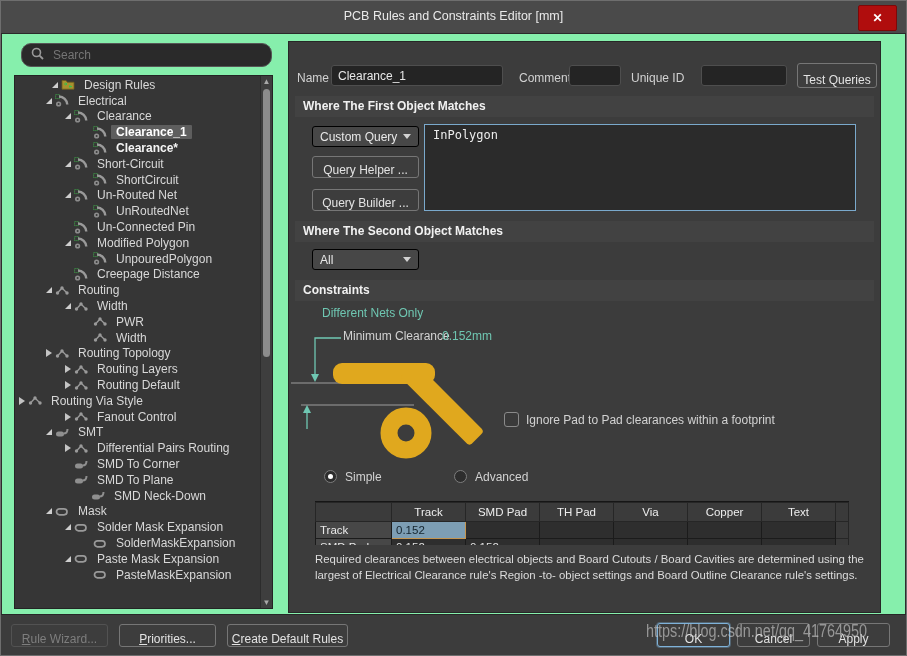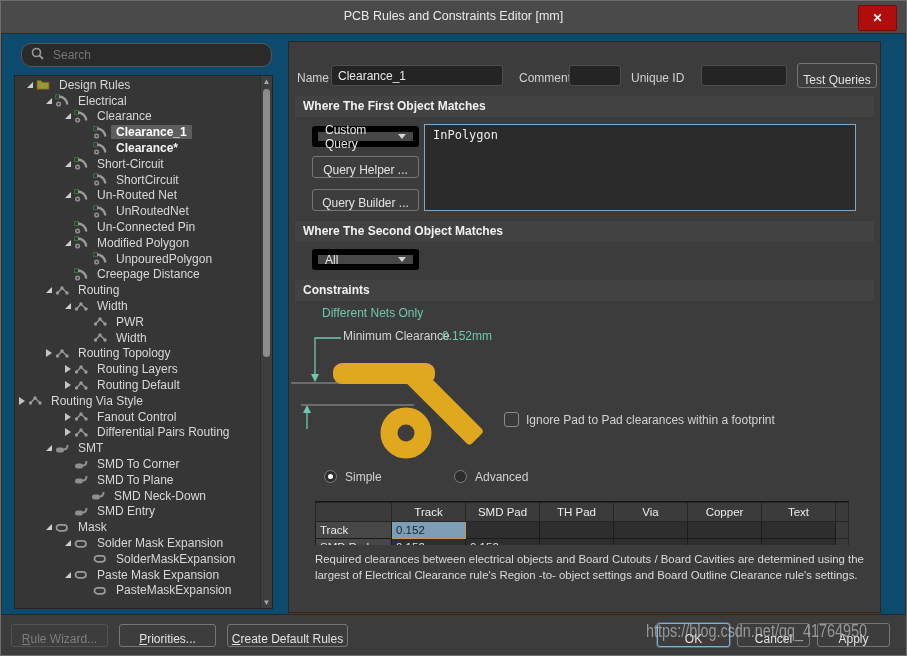--- a/index.html
+++ b/index.html
@@ -1,16 +1,16 @@
 <!DOCTYPE html>
 <html><head>
 <meta charset="utf-8">
 <style>
   html,body{margin:0;padding:0;background:#2b2b2b;font-family:"Liberation Sans",sans-serif;}
-  .window{position:relative;width:907px;height:656px;background:#0c4a6e;border:1px solid #6e6e6e;
+  .window{position:relative;width:907px;height:656px;background:#86efac;border:1px solid #6e6e6e;
           box-sizing:border-box;box-shadow:inset 0 0 0 1px #2e2e2e;overflow:hidden;}
   
   .titlebar{position:absolute;left:0;top:0;right:0;height:32px;background:#4a4a4a;border-bottom:1px solid #2a2a2a;}
   .title{position:absolute;left:0;right:0;top:0;height:30px;line-height:30px;text-align:center;
          color:#e9e9e9;font-size:12.5px;}
   .closebtn{position:absolute;right:9px;top:4px;width:37px;height:24px;background:#b00d0d;border:1px solid #7d0808;
             color:#fff;font-weight:bold;font-size:12px;display:flex;align-items:center;justify-content:center;
             border-radius:2px;cursor:default;}
   
   .searchbox{position:absolute;left:20px;top:42px;width:251px;height:24px;background:#2a2a2a;border:1px solid #565656;
@@ -35,21 +35,21 @@
   .vsb .thumb{position:absolute;left:2px;top:13px;width:7px;height:268px;background:#8c8c8c;border-radius:4px;}
   
   .rpanel{position:absolute;left:287px;top:40px;width:593px;height:572px;background:#3c3c3c;border:1px solid #272727;box-sizing:border-box;}
   .rlabel{position:absolute;font-size:12px;color:#d2d2d2;white-space:nowrap;}
   .tinput{position:absolute;background:#242424;border:1px solid #4e4e4e;border-radius:3px;color:#e8e8e8;
           font-size:12px;font-family:"Liberation Sans",sans-serif;padding:0 6px;box-sizing:border-box;height:21px;}
   .btn{background:#3d3d3d;border:1px solid #767676;border-radius:3px;color:#e3e3e3;font-size:12px;
        font-family:"Liberation Sans",sans-serif;display:flex;align-items:flex-end;justify-content:center;box-sizing:border-box;cursor:default;}
   .sech{position:absolute;left:6px;width:579px;height:21px;background:#424242;color:#f1f1f1;font-weight:bold;
         font-size:12px;line-height:21px;padding-left:8px;box-sizing:border-box;}
-  .dd{position:absolute;width:107px;height:21px;background:#474747;border:6px solid #000000;border-radius:3px;
+  .dd{position:absolute;width:107px;height:21px;background:#474747;border:1px solid #000000;border-radius:3px;
       box-sizing:border-box;display:flex;align-items:center;color:#e8e8e8;font-size:12px;padding:0 7px;}
   .dd .caret{margin-left:auto;width:0;height:0;border-left:4px solid transparent;border-right:4px solid transparent;border-top:5px solid #d2d2d2;}
   .queryarea{position:absolute;left:135px;top:82px;width:432px;height:87px;background:#2b2b2b;border:1px solid #7aa9cc;
              box-sizing:border-box;color:#ececec;font-family:"DejaVu Sans Mono",monospace;font-size:12px;padding:3px 8px;}
   .teal{color:#6fc7b2;}
   .chk{position:absolute;width:15px;height:15px;background:#3a3a3a;border:1px solid #8a8a8a;border-radius:3px;box-sizing:border-box;}
   .radio{position:absolute;width:13px;height:13px;border-radius:50%;background:#2d2d2d;border:1px solid #7d7d7d;box-sizing:border-box;}
   .radio.on::after{content:'';position:absolute;left:3px;top:3px;width:5px;height:5px;border-radius:50%;background:#ffffff;}
   .tablewrap{position:absolute;left:26px;top:459px;width:534px;height:43px;overflow:hidden;border-top:1px solid #161616;}
   table.clr{border-collapse:collapse;table-layout:fixed;width:533px;font-size:11.5px;color:#e0e0e0;}
@@ -87,21 +87,21 @@
       <svg width="13" height="13" viewBox="0 0 13 13">
           <circle cx="5.5" cy="5.5" r="4" fill="none" stroke="#9a9a9a" stroke-width="1.6"></circle>
           <line x1="8.6" y1="8.6" x2="12" y2="12" stroke="#9a9a9a" stroke-width="1.8"></line>
         </svg>
     </span>
     <input placeholder="Search" style="">
   </div>
 
   <div class="treebox">
     <div class="treerows" id="tree">
-        <div class="trow" style="padding-left: 8px;">
+        <div class="trow" style="padding-left: 8px; margin-left: 25px;">
           <span class="arr exp"></span>
           <span class="ticon">
             <svg width="14" height="12" viewBox="0 0 14 12">
               <path d="M1,2.5 h4 l1.3,1.7 H13 v7 H1 z" fill="#a8912f" stroke="#6e5e1e" stroke-width="0.8"></path>
               <path d="M3,6 h3 M6,6 l-1.4,-1.2 M6,6 l-1.4,1.2" stroke="#35c04a" stroke-width="1" fill="none"></path>
               <path d="M11,8.5 h-3 M8,8.5 l1.4,-1.2 M8,8.5 l1.4,1.2" stroke="#35c04a" stroke-width="1" fill="none"></path>
             </svg>
           </span>
           <span class="tlabel">Design Rules</span>
         </div>
@@ -359,44 +359,44 @@
             <svg width="14" height="13" viewBox="0 0 14 13">
               <line x1="2.5" y1="9" x2="7" y2="4" stroke="#9a9a9a" stroke-width="1.3"></line>
               <line x1="7" y1="4" x2="12" y2="9" stroke="#9a9a9a" stroke-width="1.3"></line>
               <circle cx="2.5" cy="9" r="1.7" fill="#9a9a9a"></circle>
               <circle cx="7" cy="4" r="1.7" fill="#9a9a9a"></circle>
               <circle cx="12" cy="9" r="1.7" fill="#9a9a9a"></circle>
             </svg>
           </span>
           <span class="tlabel">Fanout Control</span>
         </div>
-        <div class="trow" style="padding-left: 46px;">
-          <span class="arr col"></span>
-          <span class="ticon">
-            <svg width="14" height="13" viewBox="0 0 14 13">
-              <line x1="2.5" y1="9" x2="7" y2="4" stroke="#9a9a9a" stroke-width="1.3"></line>
-              <line x1="7" y1="4" x2="12" y2="9" stroke="#9a9a9a" stroke-width="1.3"></line>
-              <circle cx="2.5" cy="9" r="1.7" fill="#9a9a9a"></circle>
-              <circle cx="7" cy="4" r="1.7" fill="#9a9a9a"></circle>
-              <circle cx="12" cy="9" r="1.7" fill="#9a9a9a"></circle>
-            </svg>
-          </span>
-          <span class="tlabel">Differential Pairs Routing</span>
-        </div>
         <div class="trow" style="padding-left: 27px;">
           <span class="arr exp"></span>
           <span class="ticon">
             <svg width="14" height="13" viewBox="0 0 14 13">
               <rect x="1" y="5.5" width="8" height="5" rx="2.5" fill="#8f8f8f"></rect>
               <path d="M8.5,7.5 Q12.5,7.5 12.5,3" fill="none" stroke="#8f8f8f" stroke-width="2"></path>
             </svg>
           </span>
           <span class="tlabel">SMT</span>
         </div>
         <div class="trow" style="padding-left: 46px;">
+          <span class="arr col"></span>
+          <span class="ticon">
+            <svg width="14" height="13" viewBox="0 0 14 13">
+              <line x1="2.5" y1="9" x2="7" y2="4" stroke="#9a9a9a" stroke-width="1.3"></line>
+              <line x1="7" y1="4" x2="12" y2="9" stroke="#9a9a9a" stroke-width="1.3"></line>
+              <circle cx="2.5" cy="9" r="1.7" fill="#9a9a9a"></circle>
+              <circle cx="7" cy="4" r="1.7" fill="#9a9a9a"></circle>
+              <circle cx="12" cy="9" r="1.7" fill="#9a9a9a"></circle>
+            </svg>
+          </span>
+          <span class="tlabel">Differential Pairs Routing</span>
+        </div>
+        <div class="trow" style="padding-left: 46px;">
           <span class="arr none"></span>
           <span class="ticon">
             <svg width="14" height="13" viewBox="0 0 14 13">
               <rect x="1" y="5.5" width="8" height="5" rx="2.5" fill="#8f8f8f"></rect>
               <path d="M8.5,7.5 Q12.5,7.5 12.5,3" fill="none" stroke="#8f8f8f" stroke-width="2"></path>
             </svg>
           </span>
           <span class="tlabel">SMD To Corner</span>
         </div>
         <div class="trow" style="padding-left: 46px;">
@@ -411,30 +411,20 @@
         </div>
         <div class="trow" style="padding-left: 63px;">
           <span class="arr none"></span>
           <span class="ticon">
             <svg width="14" height="13" viewBox="0 0 14 13">
               <rect x="1" y="5.5" width="8" height="5" rx="2.5" fill="#8f8f8f"></rect>
               <path d="M8.5,7.5 Q12.5,7.5 12.5,3" fill="none" stroke="#8f8f8f" stroke-width="2"></path>
             </svg>
           </span>
           <span class="tlabel">SMD Neck-Down</span>
-        </div>
-        <div class="trow" style="padding-left: 46px;">
-          <span class="arr none"></span>
-          <span class="ticon">
-            <svg width="14" height="13" viewBox="0 0 14 13">
-              <rect x="1" y="5.5" width="8" height="5" rx="2.5" fill="#8f8f8f"></rect>
-              <path d="M8.5,7.5 Q12.5,7.5 12.5,3" fill="none" stroke="#8f8f8f" stroke-width="2"></path>
-            </svg>
-          </span>
-          <span class="tlabel">SMD Entry</span>
         </div>
         <div class="trow" style="padding-left: 27px;">
           <span class="arr exp"></span>
           <span class="ticon">
             <svg width="14" height="13" viewBox="0 0 14 13">
               <rect x="1.5" y="3.8" width="10.5" height="6" rx="3" fill="none" stroke="#9a9a9a" stroke-width="1.7"></rect>
             </svg>
           </span>
           <span class="tlabel">Mask</span>
         </div>

